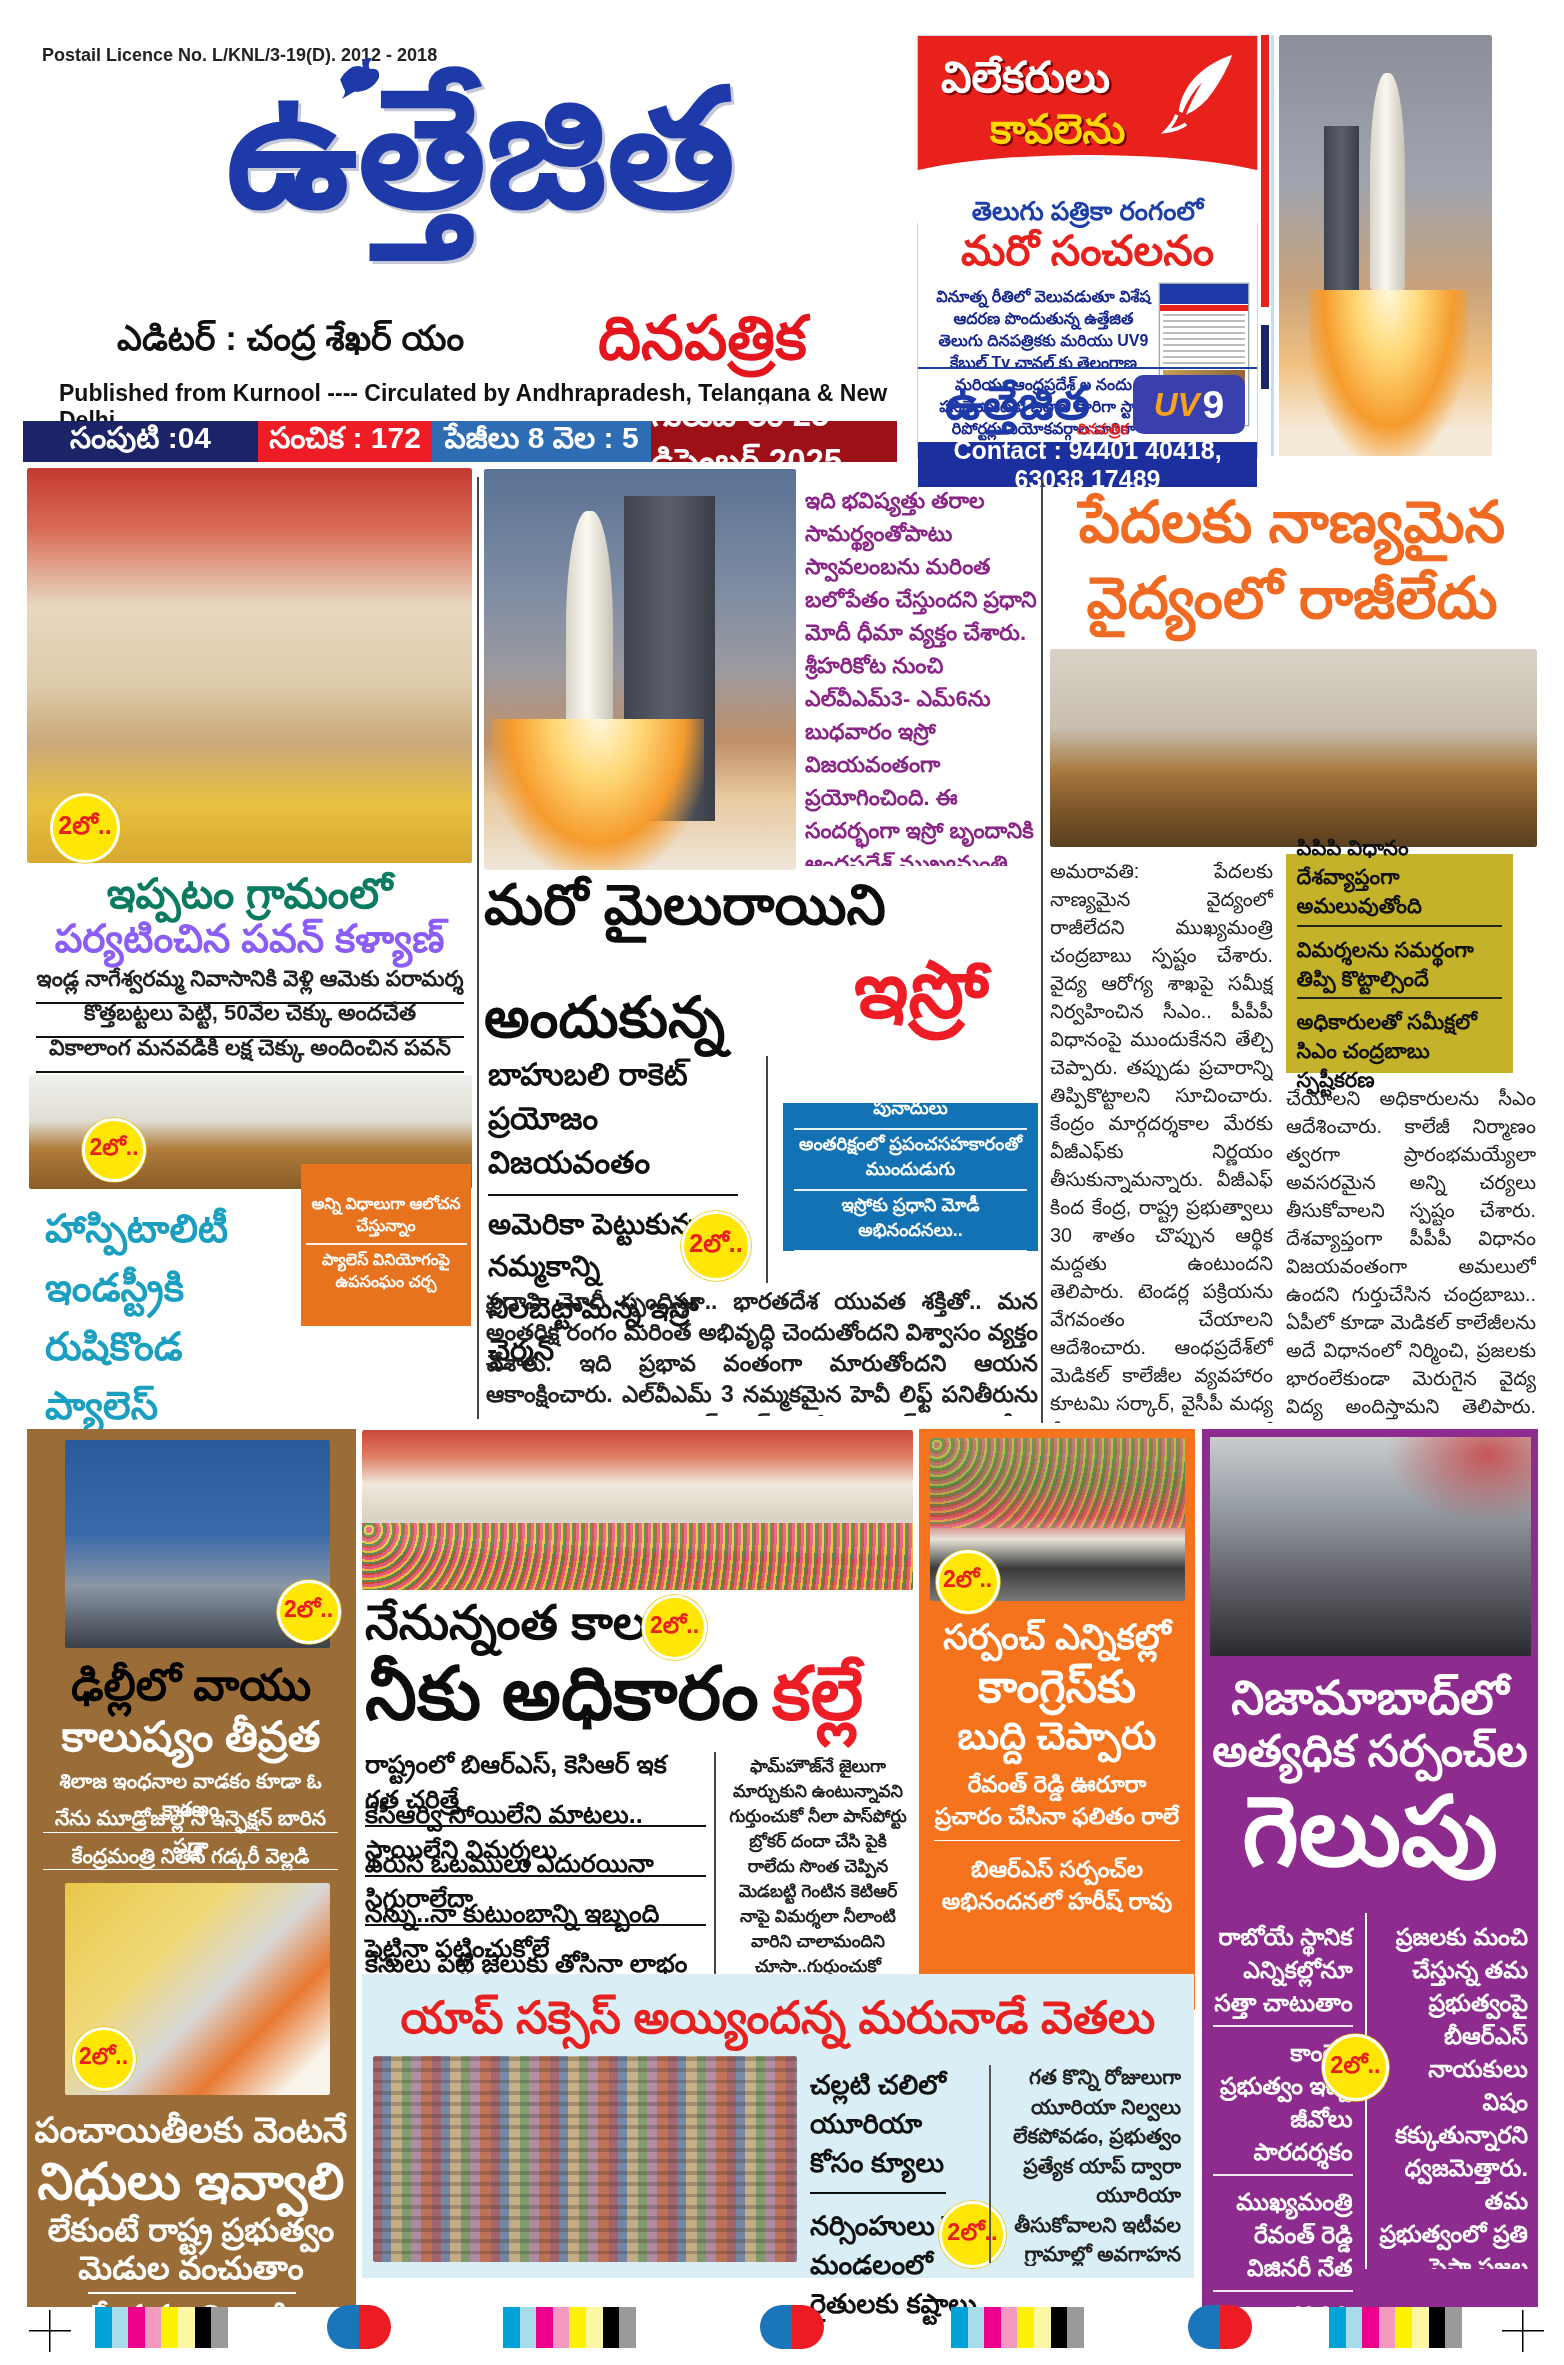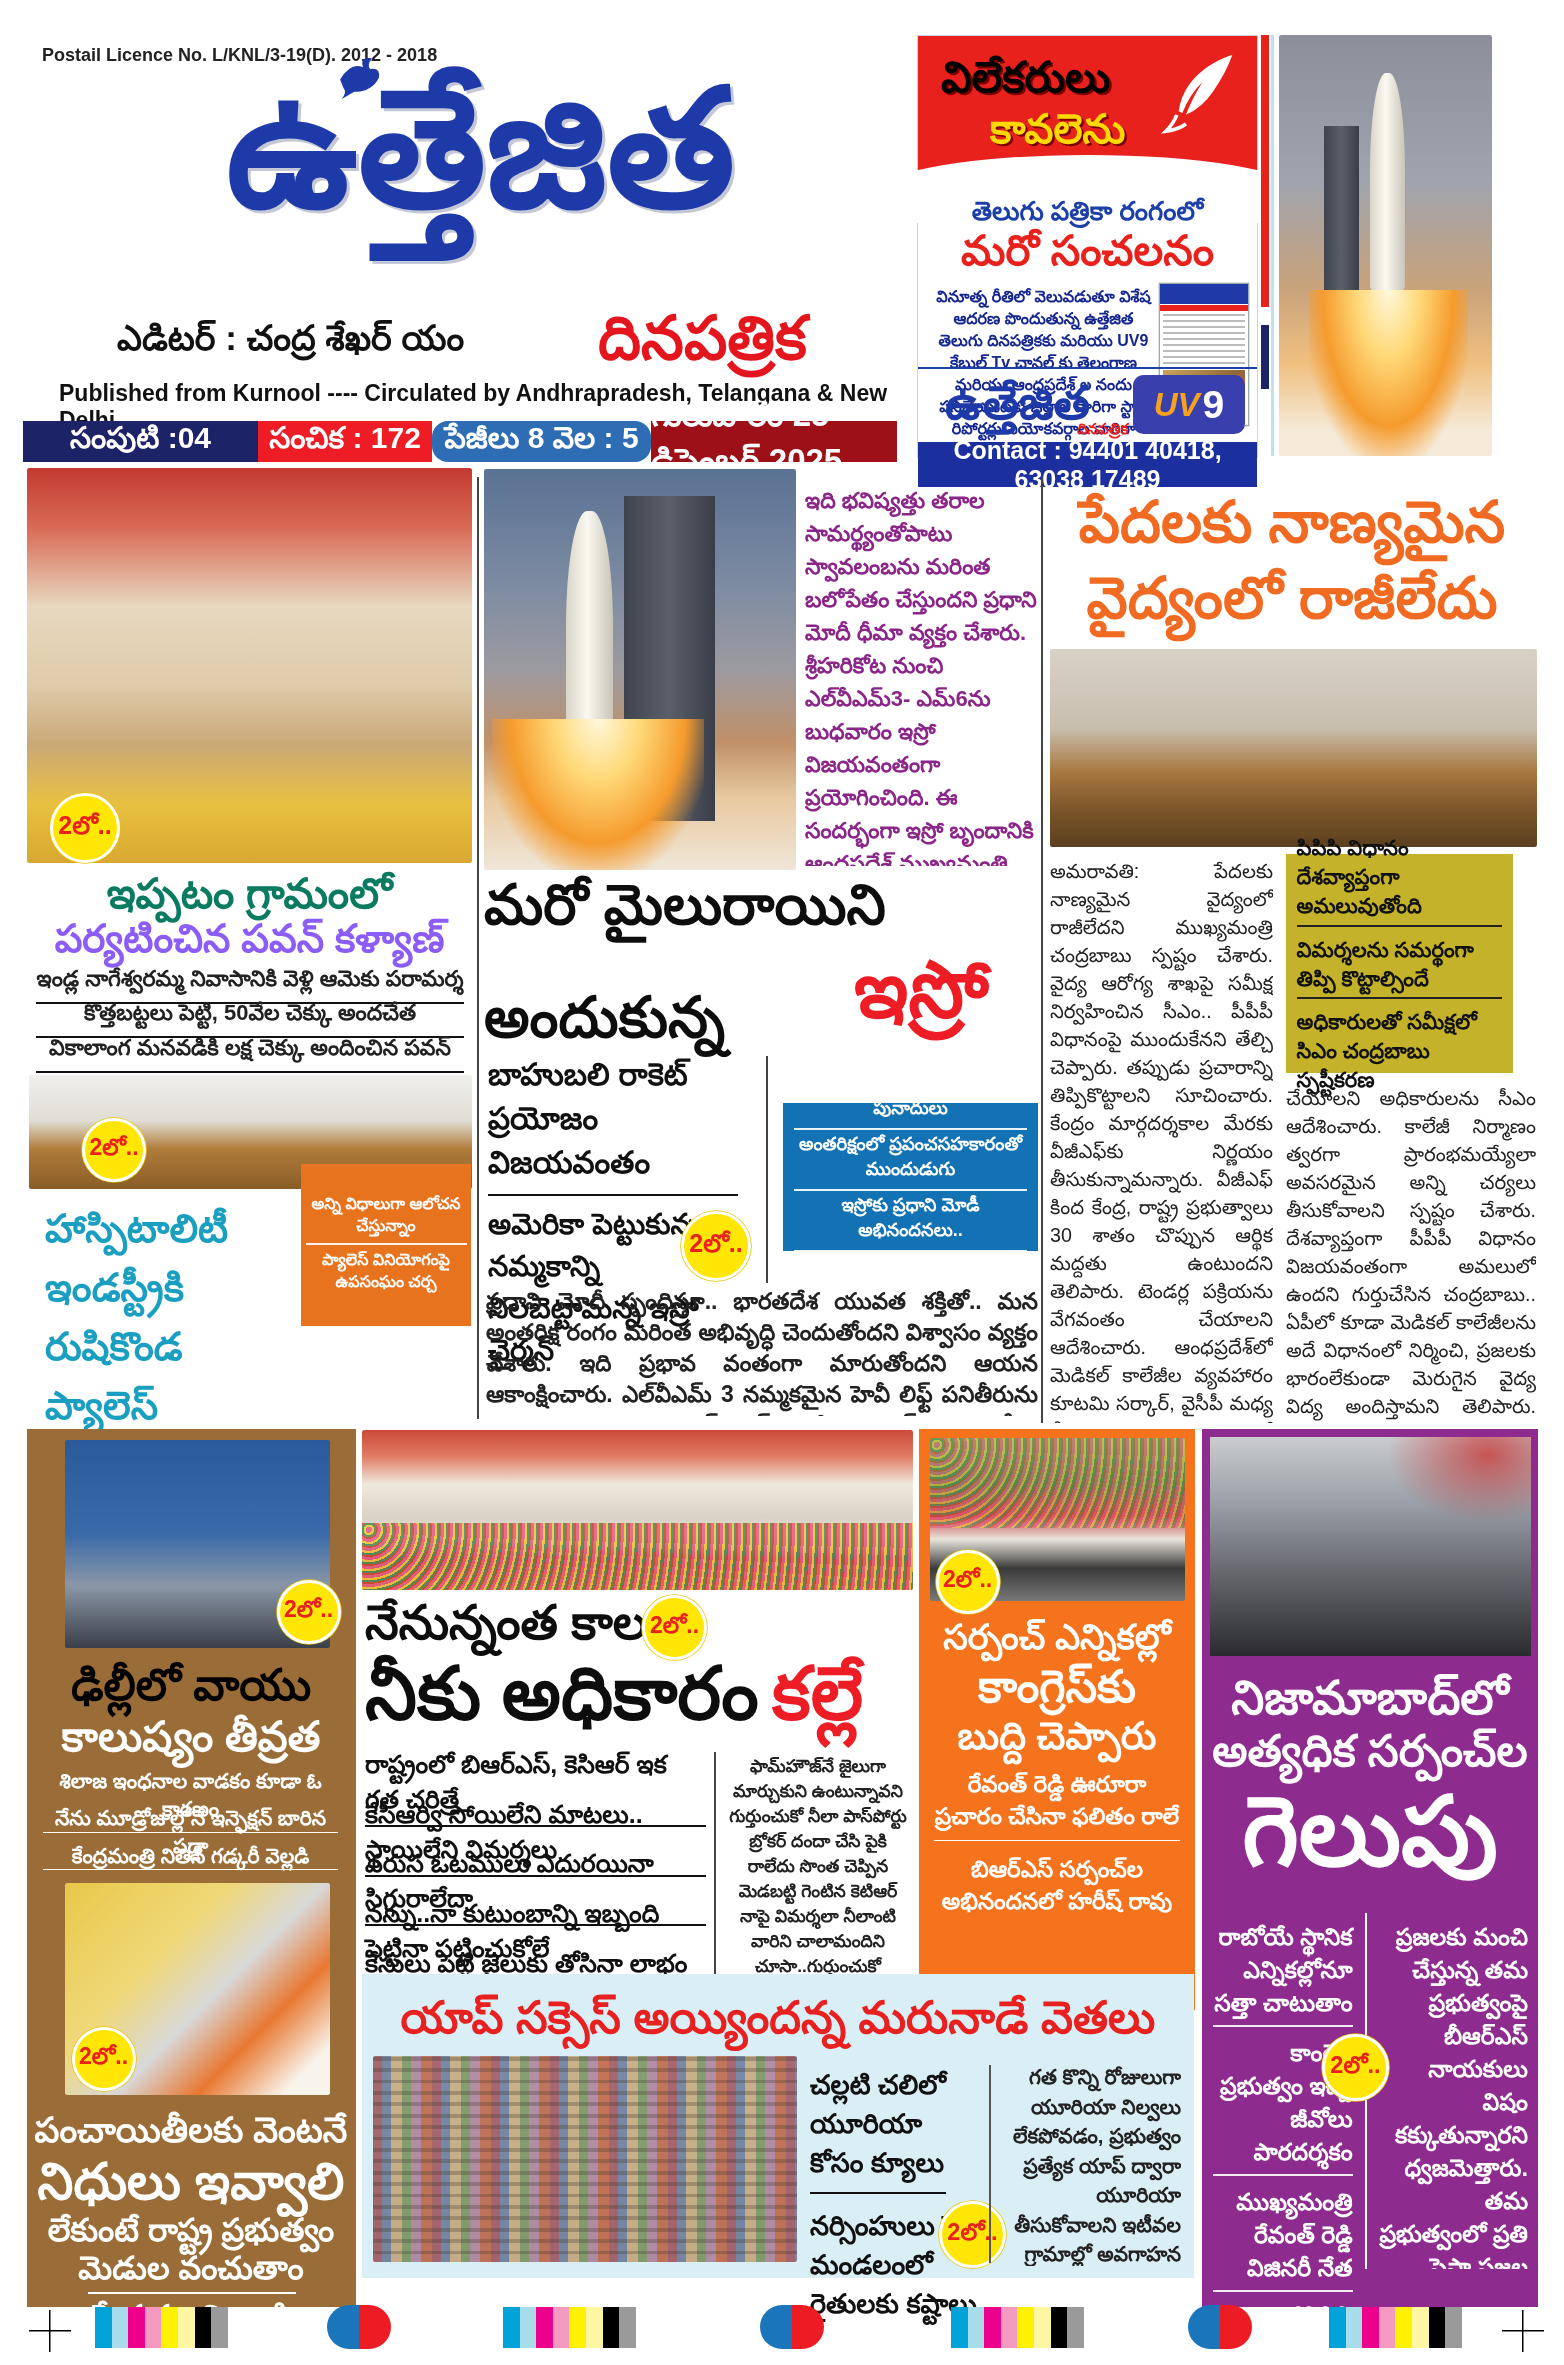--- a/index.html
+++ b/index.html
@@ -44,28 +44,28 @@
 
   <div class="abs b ctr" style="left:68px;top:67px;width:825px;font-size:165px;line-height:1;color:#1d3aa8;text-shadow:3px 3px 0 rgba(20,30,90,.25);">ఉత్తేజిత</div>
 
   <div class="abs b" style="left:117px;top:318px;font-size:35px;color:#111;">ఎడిటర్ : చంద్ర శేఖర్ యం</div>
   <div class="abs b" style="left:598px;top:303px;font-size:61px;color:#e4151d;">దినపత్రిక</div>
   <div class="abs b" style="left:59px;top:380px;width:832px;font-size:23px;color:#111;">Published from Kurnool ---- Circulated by Andhrapradesh, Telangana &amp; New Delhi</div>
 
   <div class="datebar" style="left:23px;top:421px;width:874px;height:41px;font-size:30px;">
     <div class="seg" style="width:235px;background:#1c2366;">సంపుటి :04</div>
     <div class="seg" style="width:174px;background:#ee1c24;">సంచిక : 172</div>
-    <div class="seg" style="width:219px;background:#2e6db4;border-radius:16px;">పేజీలు 8  వెల : 5</div>
+    <div class="seg" style="width:219px;background:#2e6db4;">పేజీలు 8  వెల : 5</div>
     <div class="seg" style="flex:1;background:#9e1018;font-size:33px;">గురువారం 25 డిసెంబర్ 2025</div>
   </div>
 
   <div class="abs" style="left:917px;top:35px;width:339px;height:421px;background:#ffffff;border:1.5px solid #c9d4e8;">
     <div style="position:absolute;left:0;top:0;width:100%;height:155px;background:#e8211d;overflow:visible;">
       <div style="position:absolute;left:-10%;bottom:-32px;width:120%;height:68px;background:#ffffff;border-radius:50% 50% 0 0;"></div>
-      <div class="b" style="position:absolute;left:23px;top:16.6px;font-size:43px;color:#000000;text-shadow:2.3px 2.3px 0 #7a0000;">విలేకరులు</div>
+      <div class="b" style="position:absolute;left:23px;top:16.6px;font-size:43px;color:#ffffff;text-shadow:2.3px 2.3px 0 #7a0000;">విలేకరులు</div>
       <div class="b" style="position:absolute;left:72px;top:70px;font-size:41px;color:#ffd800;text-shadow:2.3px 2.3px 0 #7a0000;">కావలెను</div>
       <div style="position:absolute;right:10.6px;top:7.6px;width:91px;height:98px;">
         <svg viewBox="0 0 100 100" width="91" height="98">
             <path d="M85 8 Q55 18 38 40 Q28 54 26 70 L30 72 Q38 52 52 38 Q40 58 34 74 Q52 66 64 48 Q78 28 85 8 Z" fill="#ffffff"></path>
             <path d="M24 74 Q20 84 12 92 Q26 90 34 84" stroke="#ffffff" stroke-width="4" fill="none"></path>
           </svg>
       </div>
     </div>
     <div class="b ctr" style="position:absolute;left:0;top:160px;width:100%;font-size:26px;color:#1c3fa8;">తెలుగు పత్రికా రంగంలో</div>
     <div class="b ctr" style="position:absolute;left:0;top:191px;width:100%;font-size:42px;color:#e8211d;">మరో సంచలనం</div>

